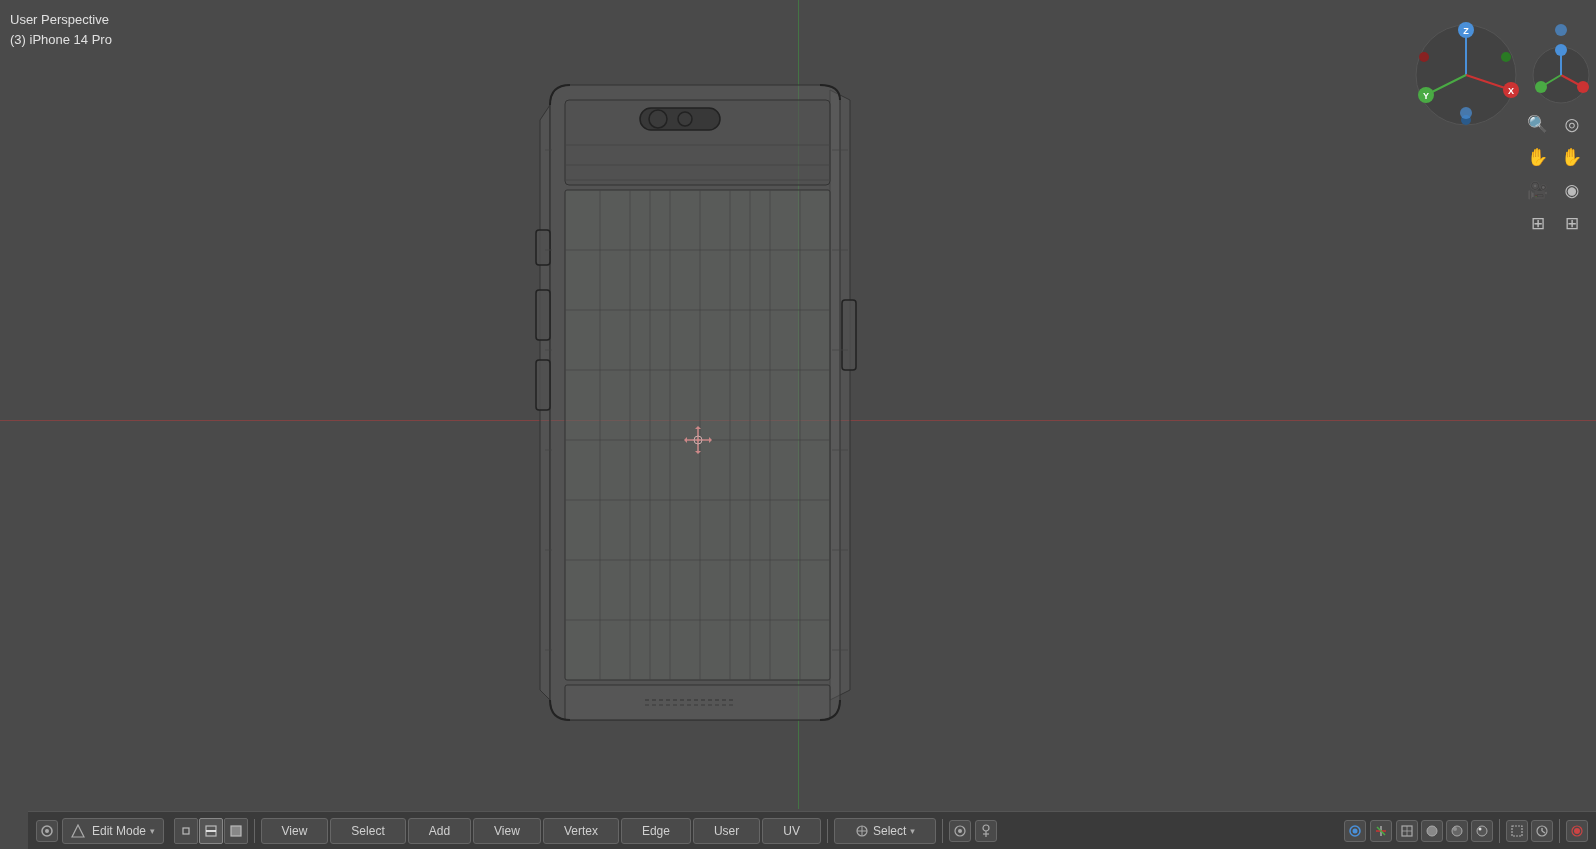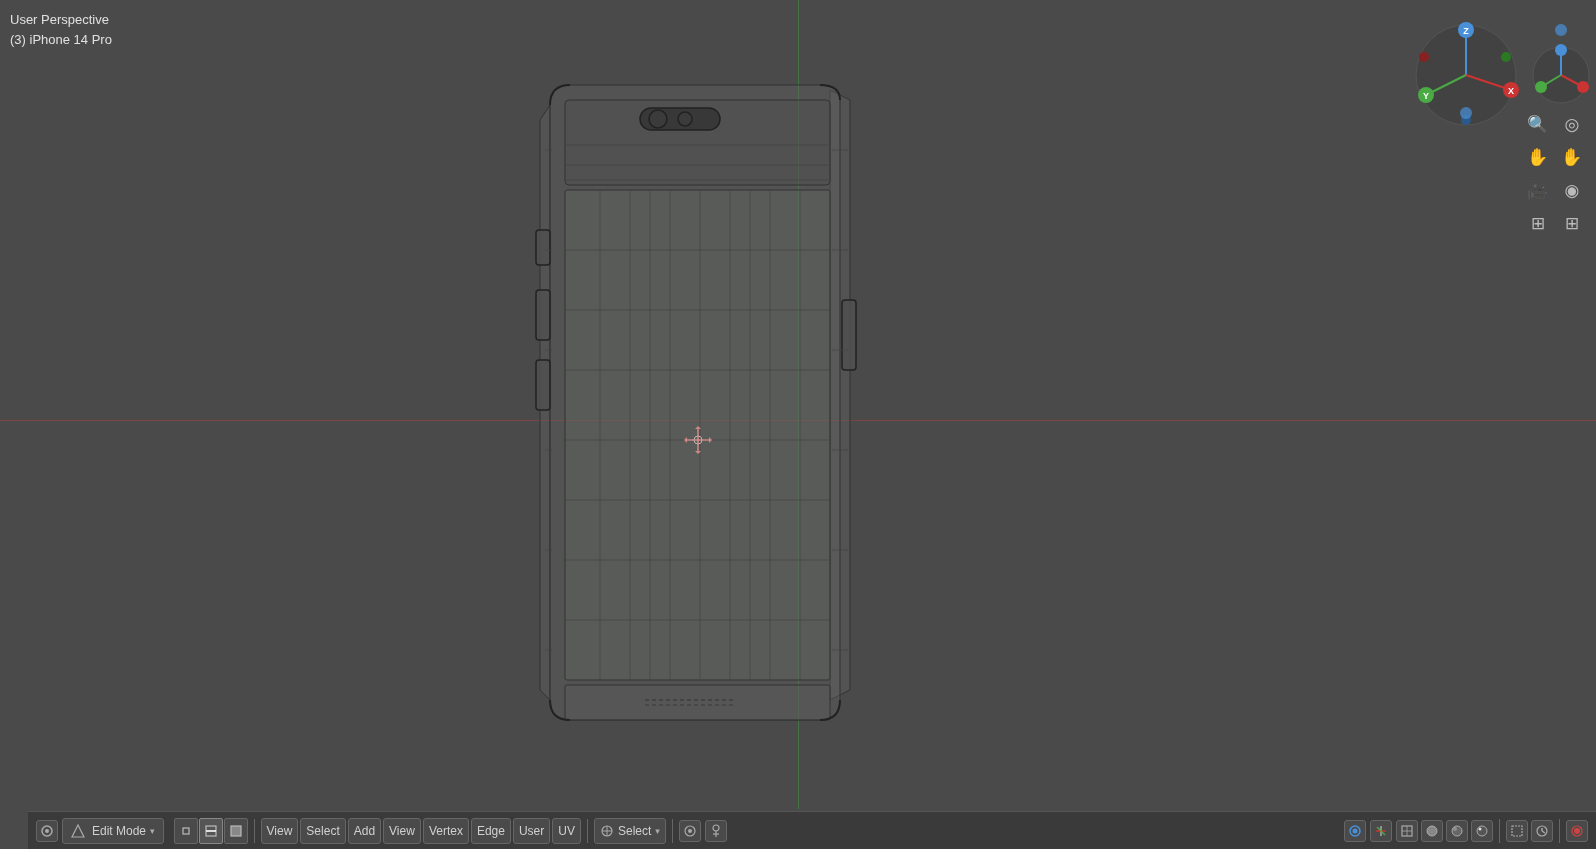--- a/index.html
+++ b/index.html
@@ -60,21 +60,21 @@
       border-top: 1px solid #555;
       display: flex;
       align-items: center;
       padding: 0 8px;
       gap: 2px;
       margin-left: 28px;
     }
 
     .bottom-btn {
       height: 26px;
-      padding: 0 5px;
+      padding: 0 20px;
       background: #4a4a4a;
       border: 1px solid #666;
       border-radius: 3px;
       color: #d0d0d0;
       font-size: 12px;
       cursor: pointer;
       display: flex;
       align-items: center;
       gap: 4px;
       white-space: nowrap;

